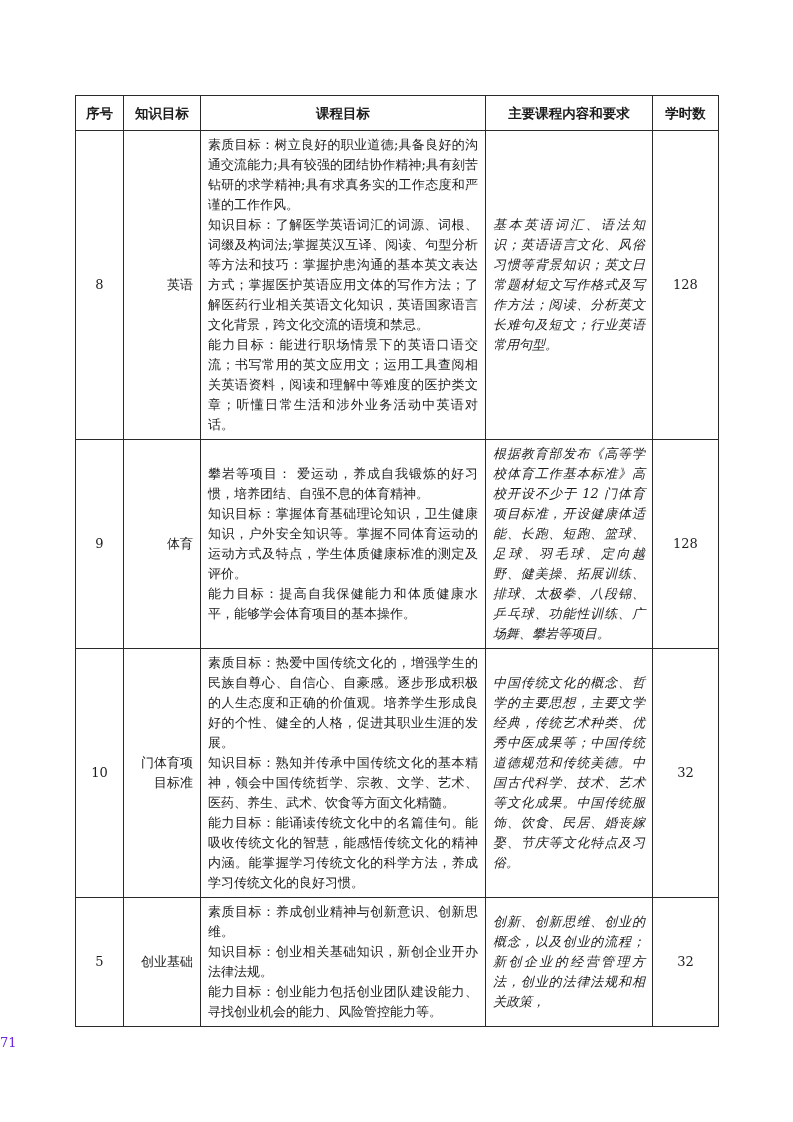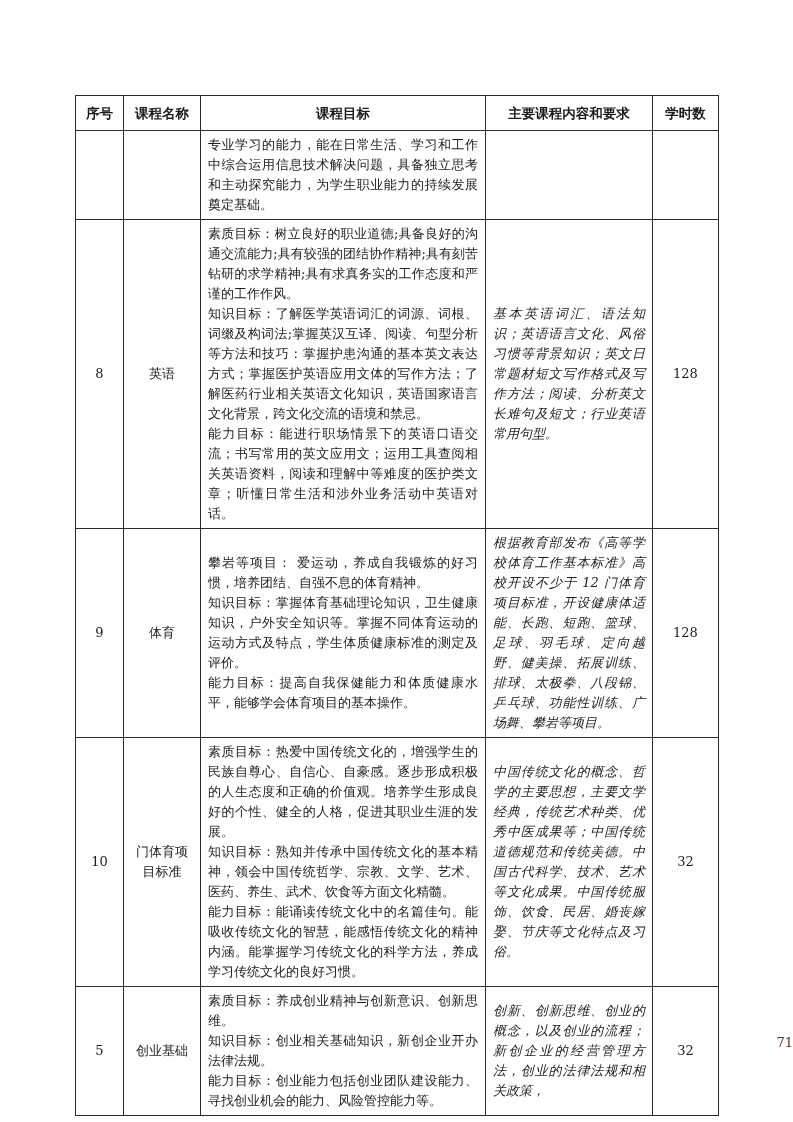--- a/index.html
+++ b/index.html
@@ -43,21 +43,21 @@
     font-weight: bold;
     height: 35px;
     padding: 2px 2px;
     font-size: 13.5px;
   }
   td.cell-no, td.cell-hours {
     text-align: center;
     padding: 2px 2px;
   }
   td.cell-name {
-    text-align: center;
+    text-align: right;
     padding: 2px 4px;
   }
   td.cell-obj, td.cell-cont {
     text-align: justify;
     white-space: pre-wrap;
   }
   td.cell-cont {
     padding: 6px 8px;
     font-style: italic;
   }
@@ -65,55 +65,48 @@
   tr.row-1 { height: 278px; }
   tr.row-2 { height: 178px; }
   tr.row-3 { height: 227px; }
   tr.row-4 { height: 103px; }
 
   .page-number {
     position: absolute;
     left: 0;
     top: 1035px;
     width: 100%;
-    text-align: right;
+    text-align: left;
     font-size: 13px;
-    color: #7f1d1d;
+    color: #6d28d9;
   }
 </style>
 </head>
 <body>
 
 <div class="sheet">
 
   <table class="course-table">
     <colgroup>
       <col class="c-no">
       <col class="c-name">
       <col class="c-obj">
       <col class="c-cont">
       <col class="c-hours">
     </colgroup>
     <thead>
       <tr>
         <th>序号</th>
-        <th>课程名称</th>
+        <th>知识目标</th>
         <th>课程目标</th>
         <th>主要课程内容和要求</th>
         <th>学时数</th>
       </tr>
     </thead>
     <tbody>
-      <tr class="row-0">
-        <td class="cell-no"></td>
-        <td class="cell-name"></td>
-        <td class="cell-obj">专业学习的能力，能在日常生活、学习和工作中综合运用信息技术解决问题，具备独立思考和主动探究能力，为学生职业能力的持续发展奠定基础。</td>
-        <td class="cell-cont"></td>
-        <td class="cell-hours"></td>
-      </tr>
       <tr class="row-1">
         <td class="cell-no">8</td>
         <td class="cell-name">英语</td>
         <td class="cell-obj">素质目标：树立良好的职业道德;具备良好的沟通交流能力;具有较强的团结协作精神;具有刻苦钻研的求学精神;具有求真务实的工作态度和严谨的工作作风。
 知识目标：了解医学英语词汇的词源、词根、词缀及构词法;掌握英汉互译、阅读、句型分析等方法和技巧：掌握护患沟通的基本英文表达方式；掌握医护英语应用文体的写作方法；了解医药行业相关英语文化知识，英语国家语言文化背景，跨文化交流的语境和禁忌。
 能力目标：能进行职场情景下的英语口语交流；书写常用的英文应用文；运用工具查阅相关英语资料，阅读和理解中等难度的医护类文章；听懂日常生活和涉外业务活动中英语对话。</td>
         <td class="cell-cont">基本英语词汇、语法知识；英语语言文化、风俗习惯等背景知识；英文日常题材短文写作格式及写作方法；阅读、分析英文长难句及短文；行业英语常用句型。</td>
         <td class="cell-hours">128</td>
       </tr>
       <tr class="row-2">

